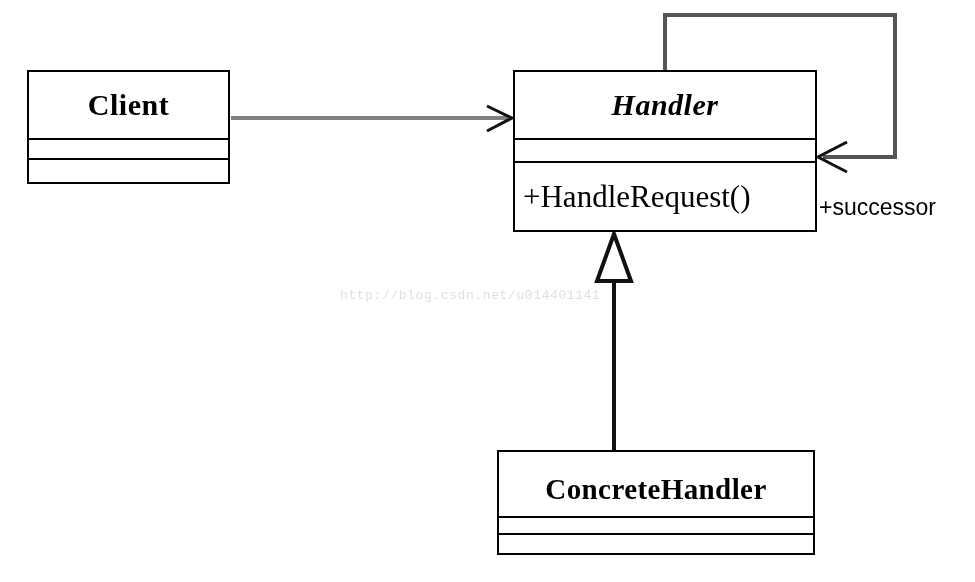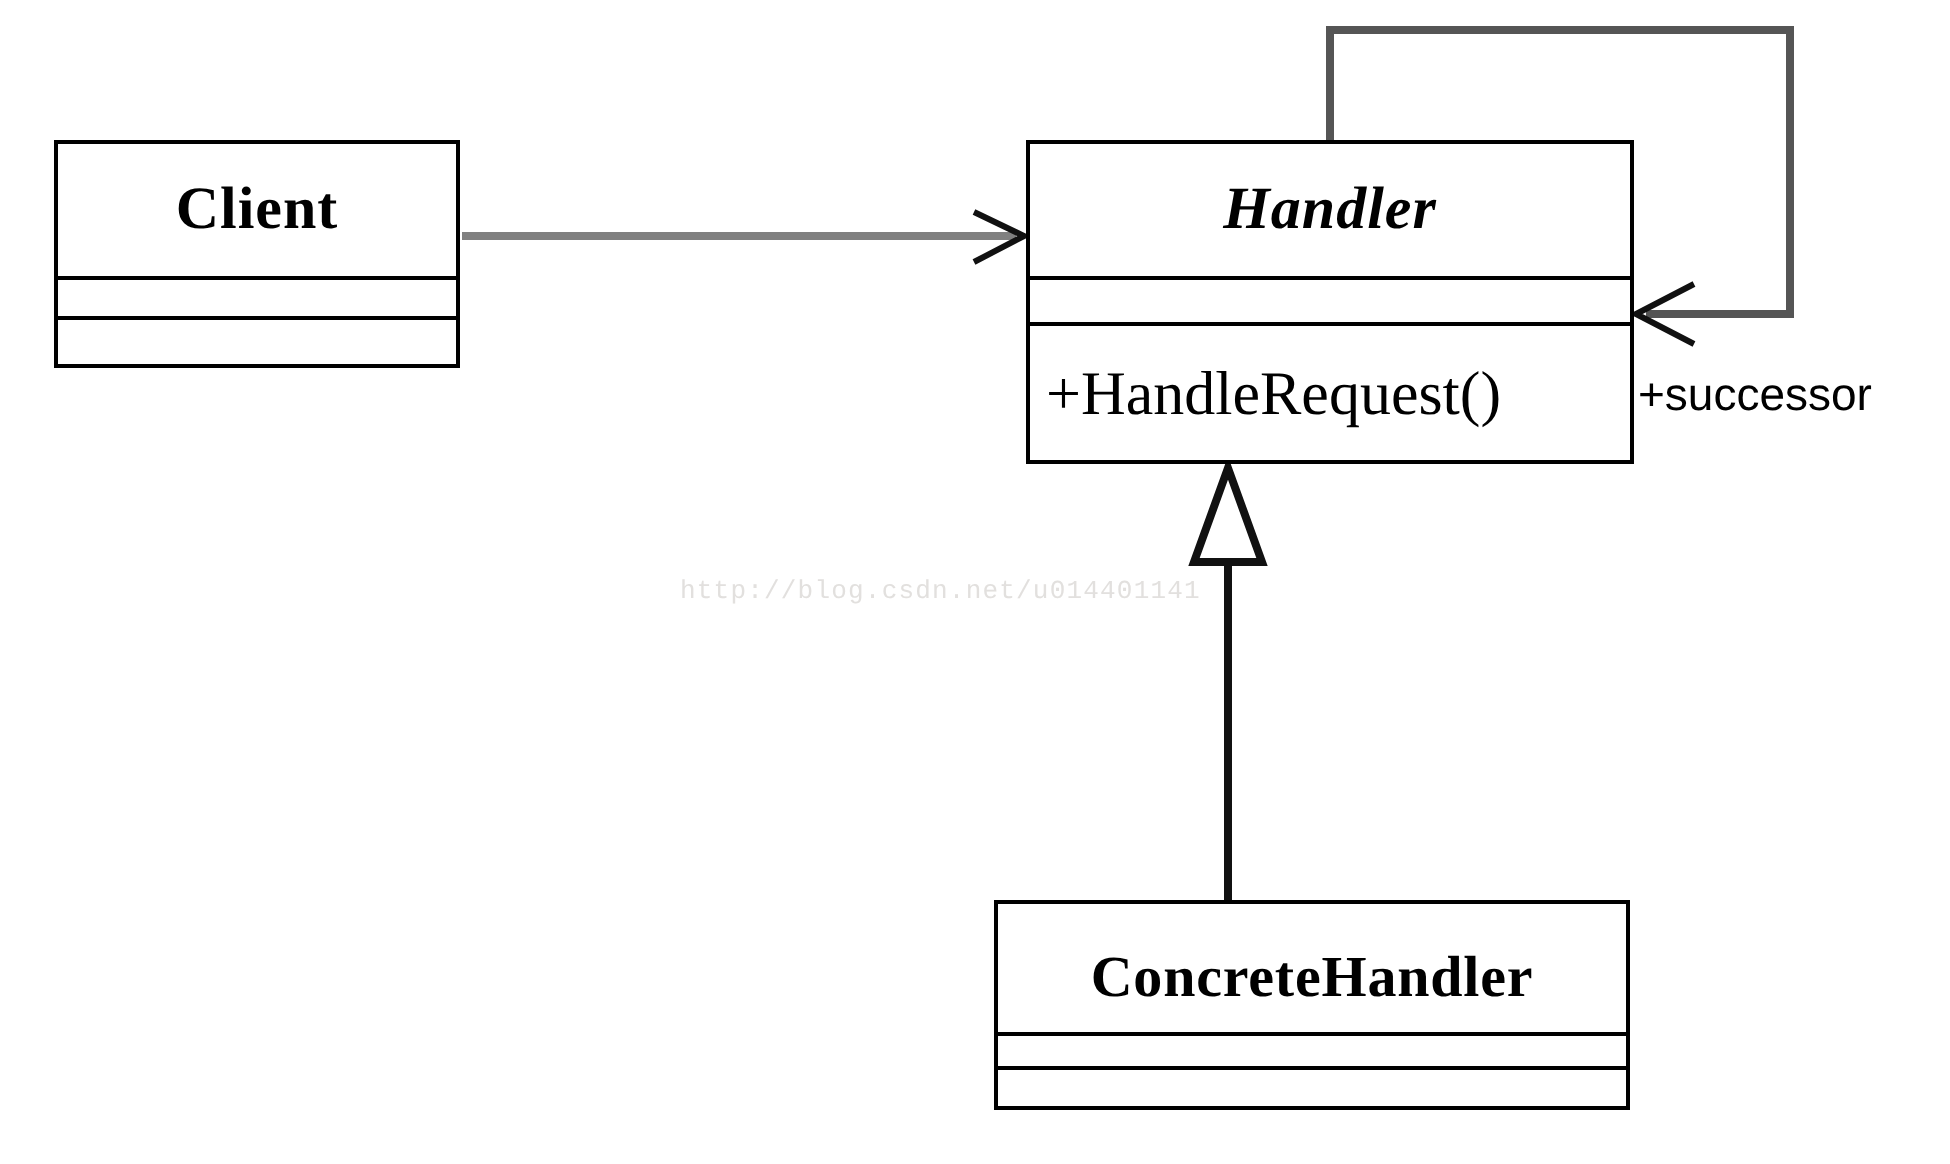--- a/index.html
+++ b/index.html
@@ -100,21 +100,21 @@
 
   
   .role-label {
     position: absolute;
     font-family: "Liberation Sans", "DejaVu Sans", sans-serif;
     font-size: 23px;
     color: #000000;
     white-space: nowrap;
     line-height: 1;
   }
-  #successor-label { left: 819px; top: 186px; }
+  #successor-label { left: 819px; top: 196px; }
 
   
   #watermark {
     position: absolute;
     left: 340px;
     top: 289px;
     font-family: "Liberation Mono", "DejaVu Sans Mono", monospace;
     font-size: 13px;
     color: #e2e0de;
     white-space: nowrap;

